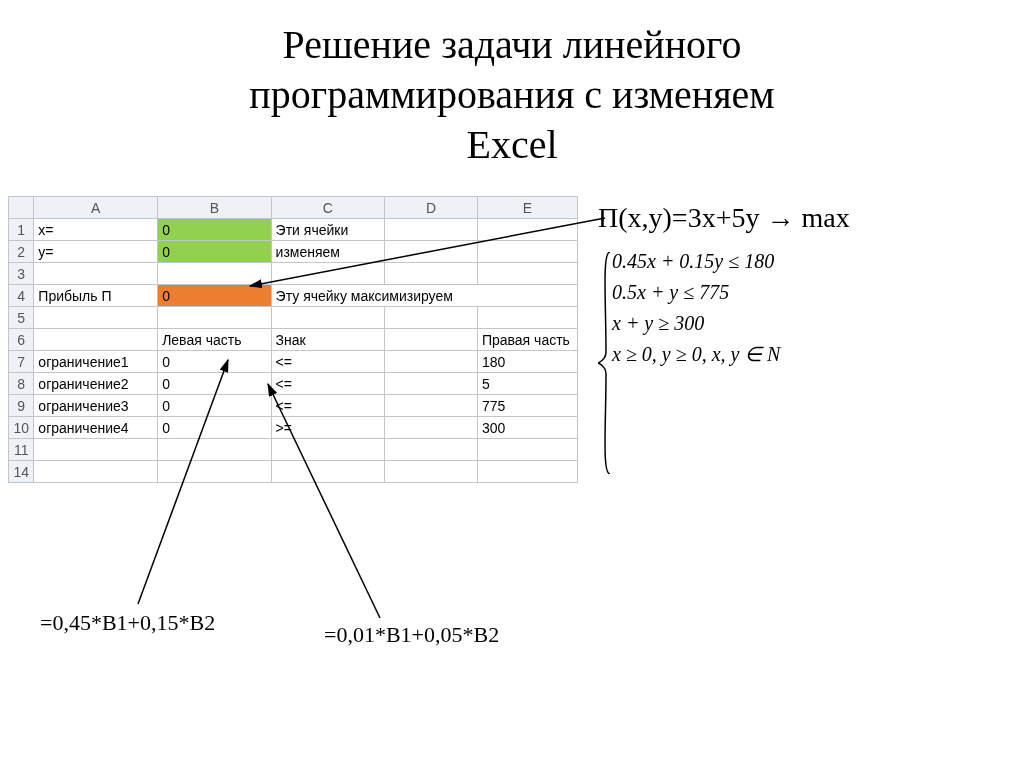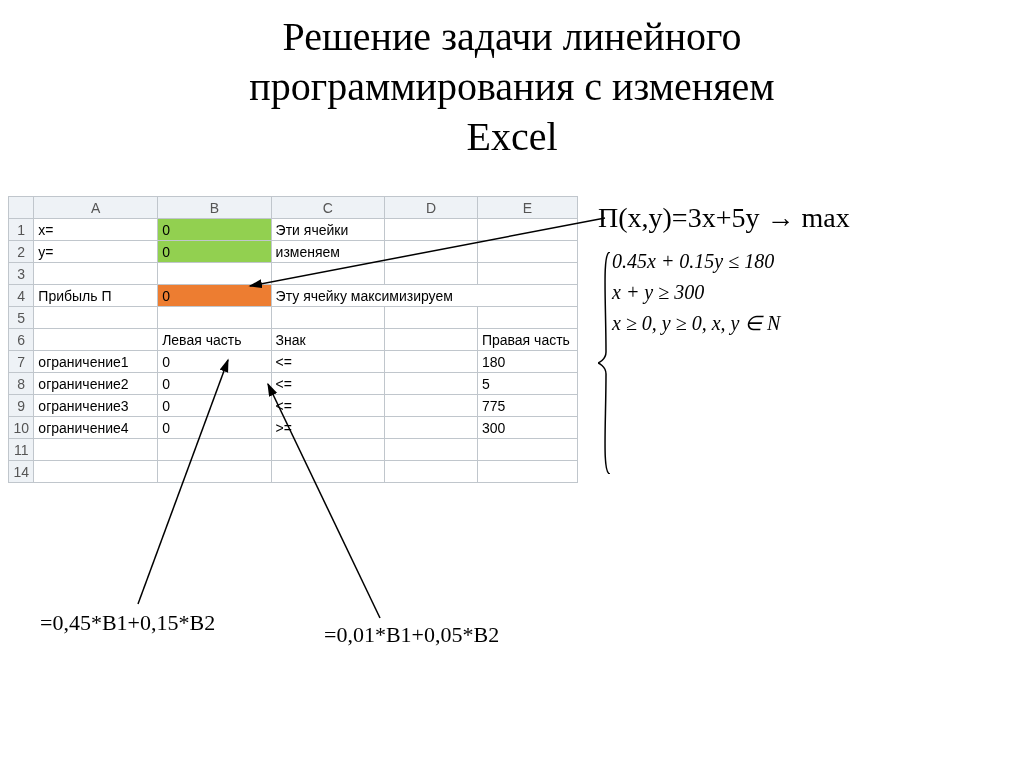--- a/index.html
+++ b/index.html
@@ -9,21 +9,21 @@
     height: 767px;
     background: #fff;
     font-family: "Times New Roman", serif;
     position: relative;
     overflow: hidden;
   }
   .title {
     text-align: center;
     font-size: 40px;
     line-height: 1.25;
-    padding: 12px 40px 10px 40px;
+    padding: 20px 40px 10px 40px;
     color: #000;
   }
   .sheet-wrap {
     position: absolute;
     left: 8px;
     top: 196px;
     width: 570px;
   }
   table.sheet {
     border-collapse: collapse;
@@ -230,20 +230,21 @@
 <div class="objective">
   <span>П(x,y)=3x+5y</span><span> → </span><span>max</span>
 </div>
 
 <svg class="brace" viewBox="0 0 14 222" preserveAspectRatio="none">
   <path d="M12 0 C4 0 8 50 8 100 C8 108 0 111 0 111 C0 111 8 114 8 122 C8 172 4 222 12 222" stroke="#000" stroke-width="1.5" fill="none"></path>
 </svg>
 
 <div class="constraints">
   <div class="it">0.45x + 0.15y ≤ 180</div>
+  <div class="it">0.5x + y ≤ 775</div>
   <div class="it">x + y ≥ 300</div>
   <div class="it">x ≥ 0, y ≥ 0, x, y ∈ N</div>
 </div>
 
 <div class="formula1">=0,45*B1+0,15*B2</div>
 <div class="formula2">=0,01*B1+0,05*B2</div>
 
 <svg class="arrows" width="1024" height="767">
   <defs>
     <marker id="ah" markerWidth="10" markerHeight="10" refX="8" refY="3" orient="auto">

